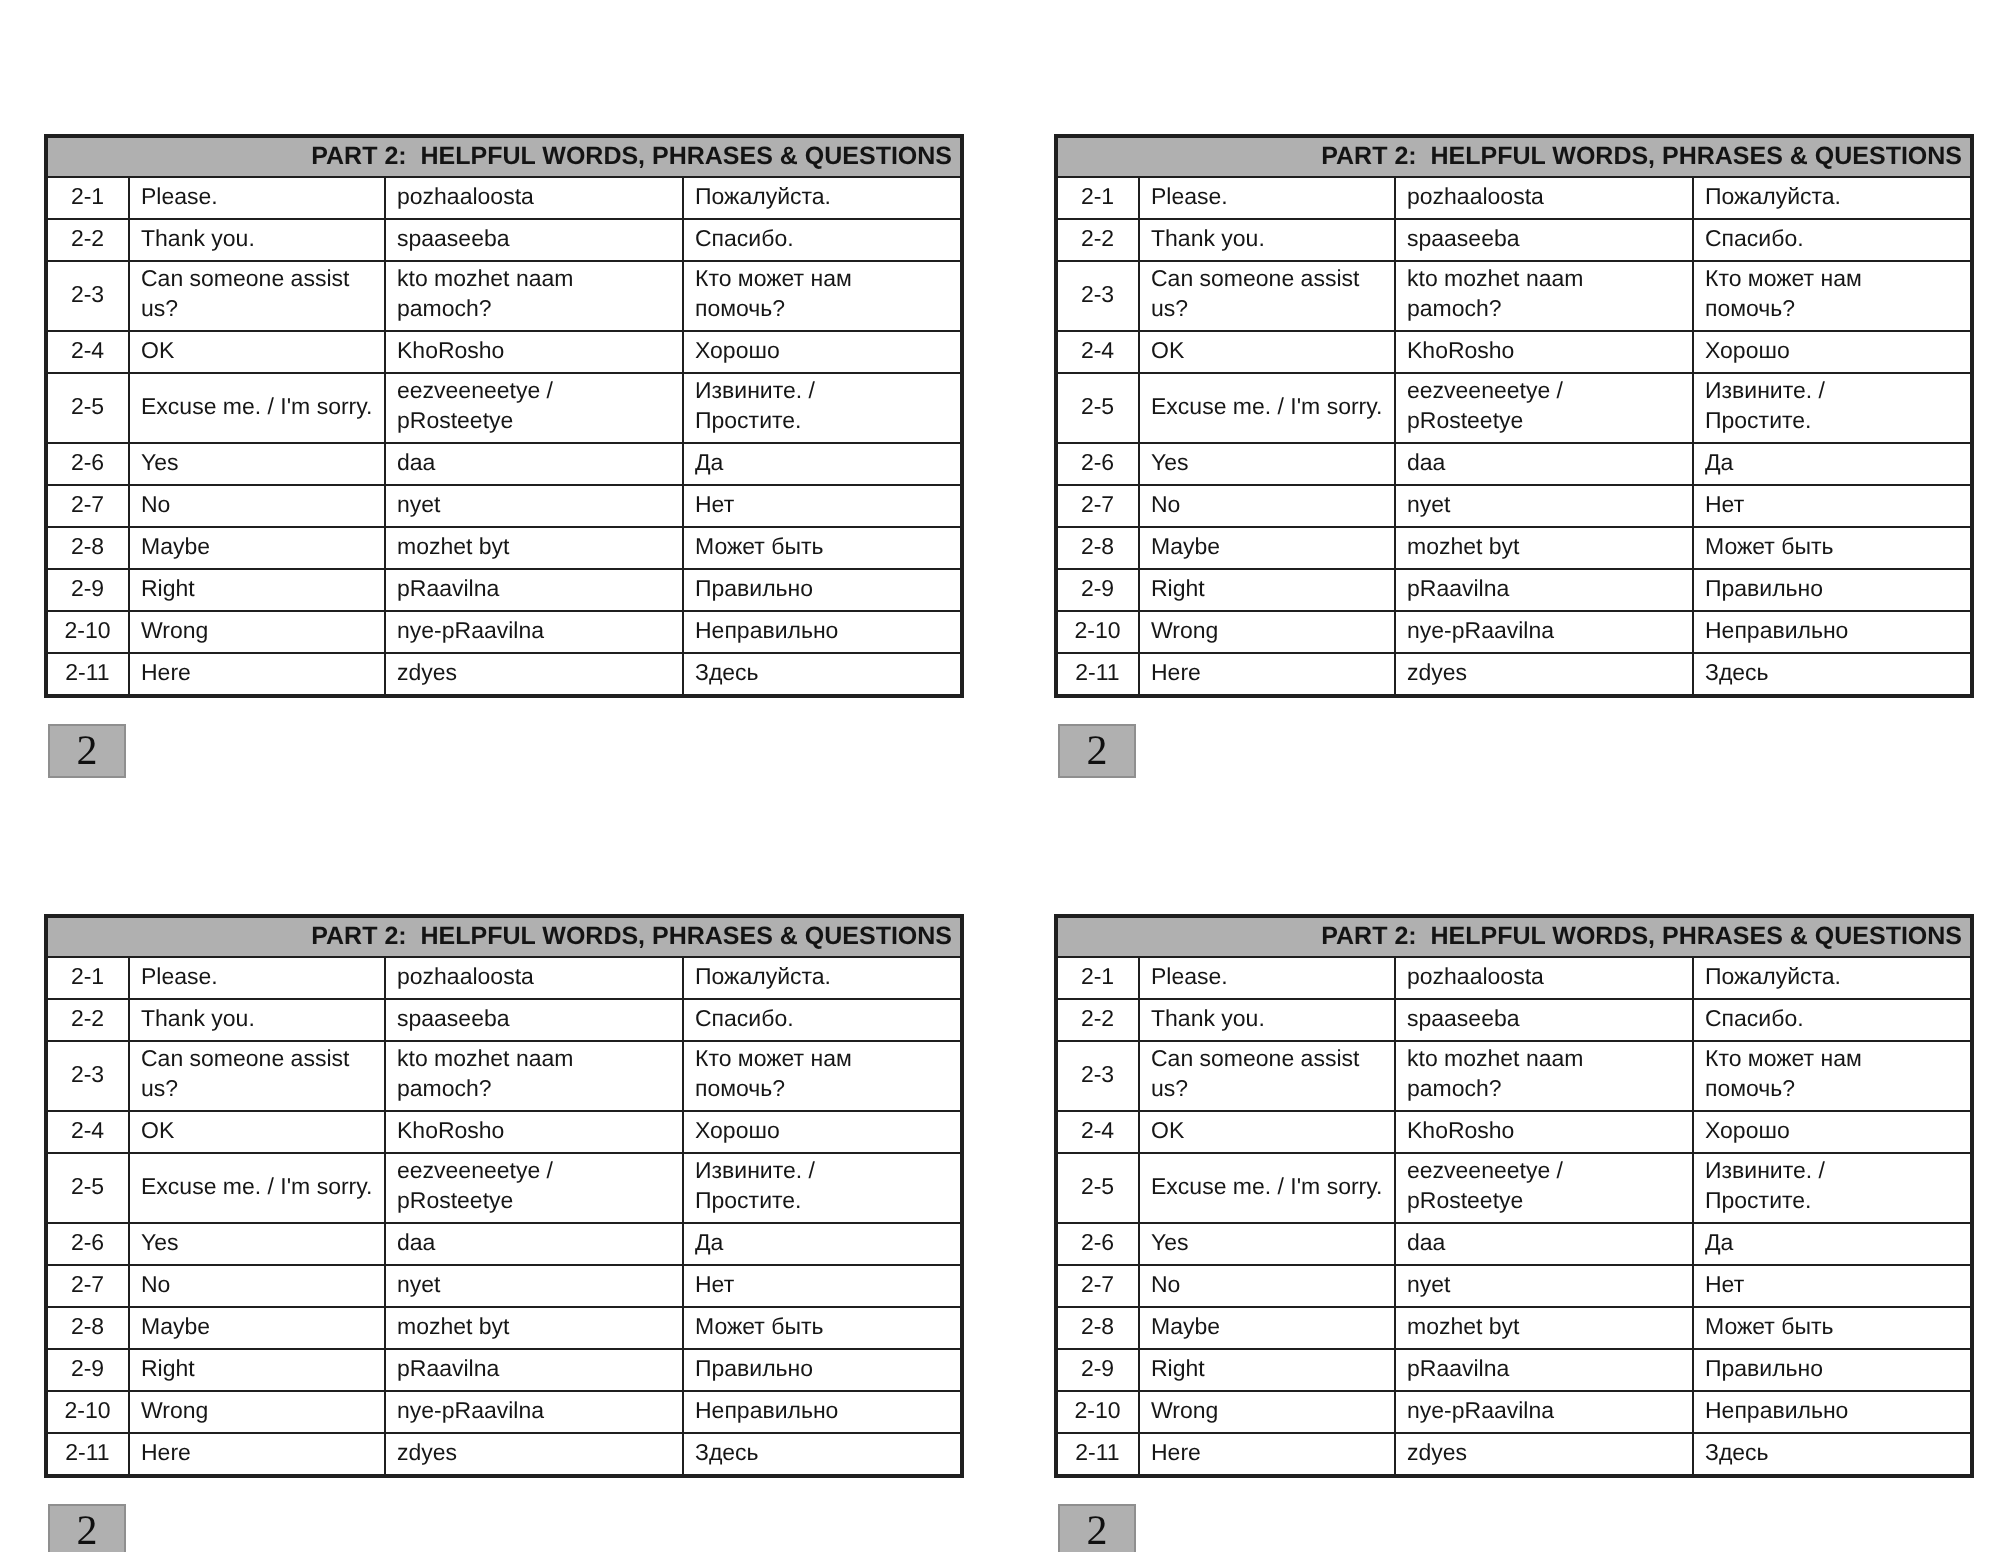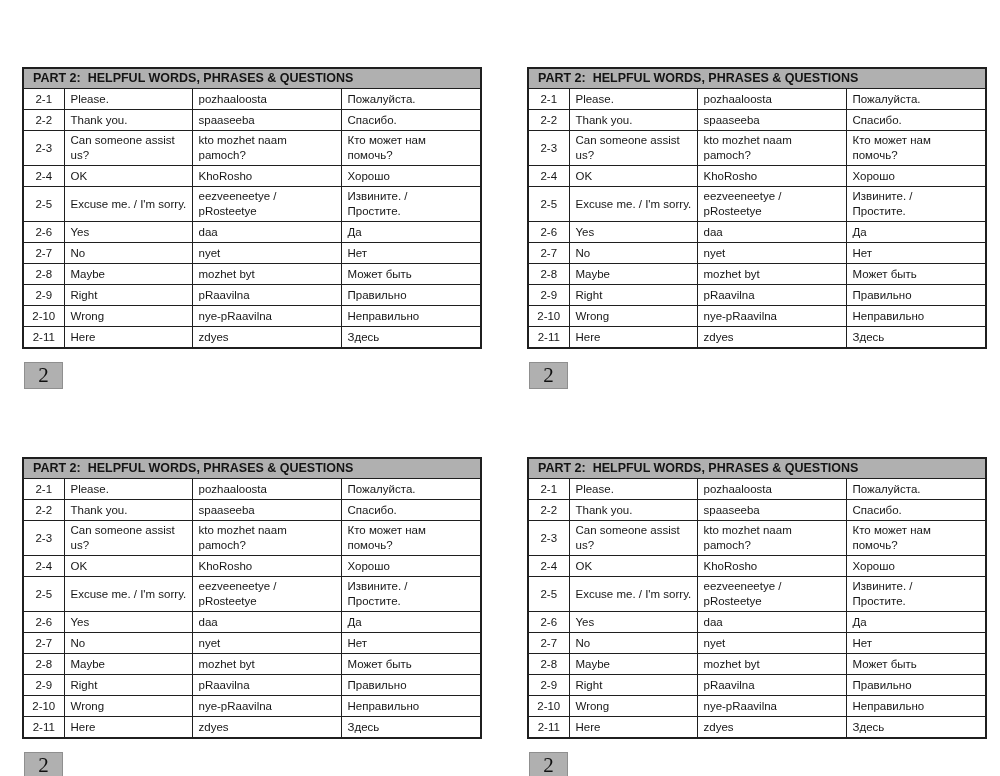--- a/index.html
+++ b/index.html
@@ -27,21 +27,21 @@
     border-collapse: collapse;
     table-layout: fixed;
     width: 458px;
     border: 2.5px solid var(--border, #1f1f1f);
   }
   th.title {
     background: var(--header-bg, #b0b0b0);
     border: 1.5px solid var(--border, #1f1f1f);
     font-size: 12.5px;
     font-weight: bold;
-    text-align: left;
+    text-align: right;
     color: #141414;
     padding: 3px 4px 3px 9px;
     line-height: 13px;
     white-space: pre;
     overflow: hidden;
     margin-top: 48px;
   }
   td {
     border: 1.5px solid var(--border, #1f1f1f);
     font-size: 11.5px;

